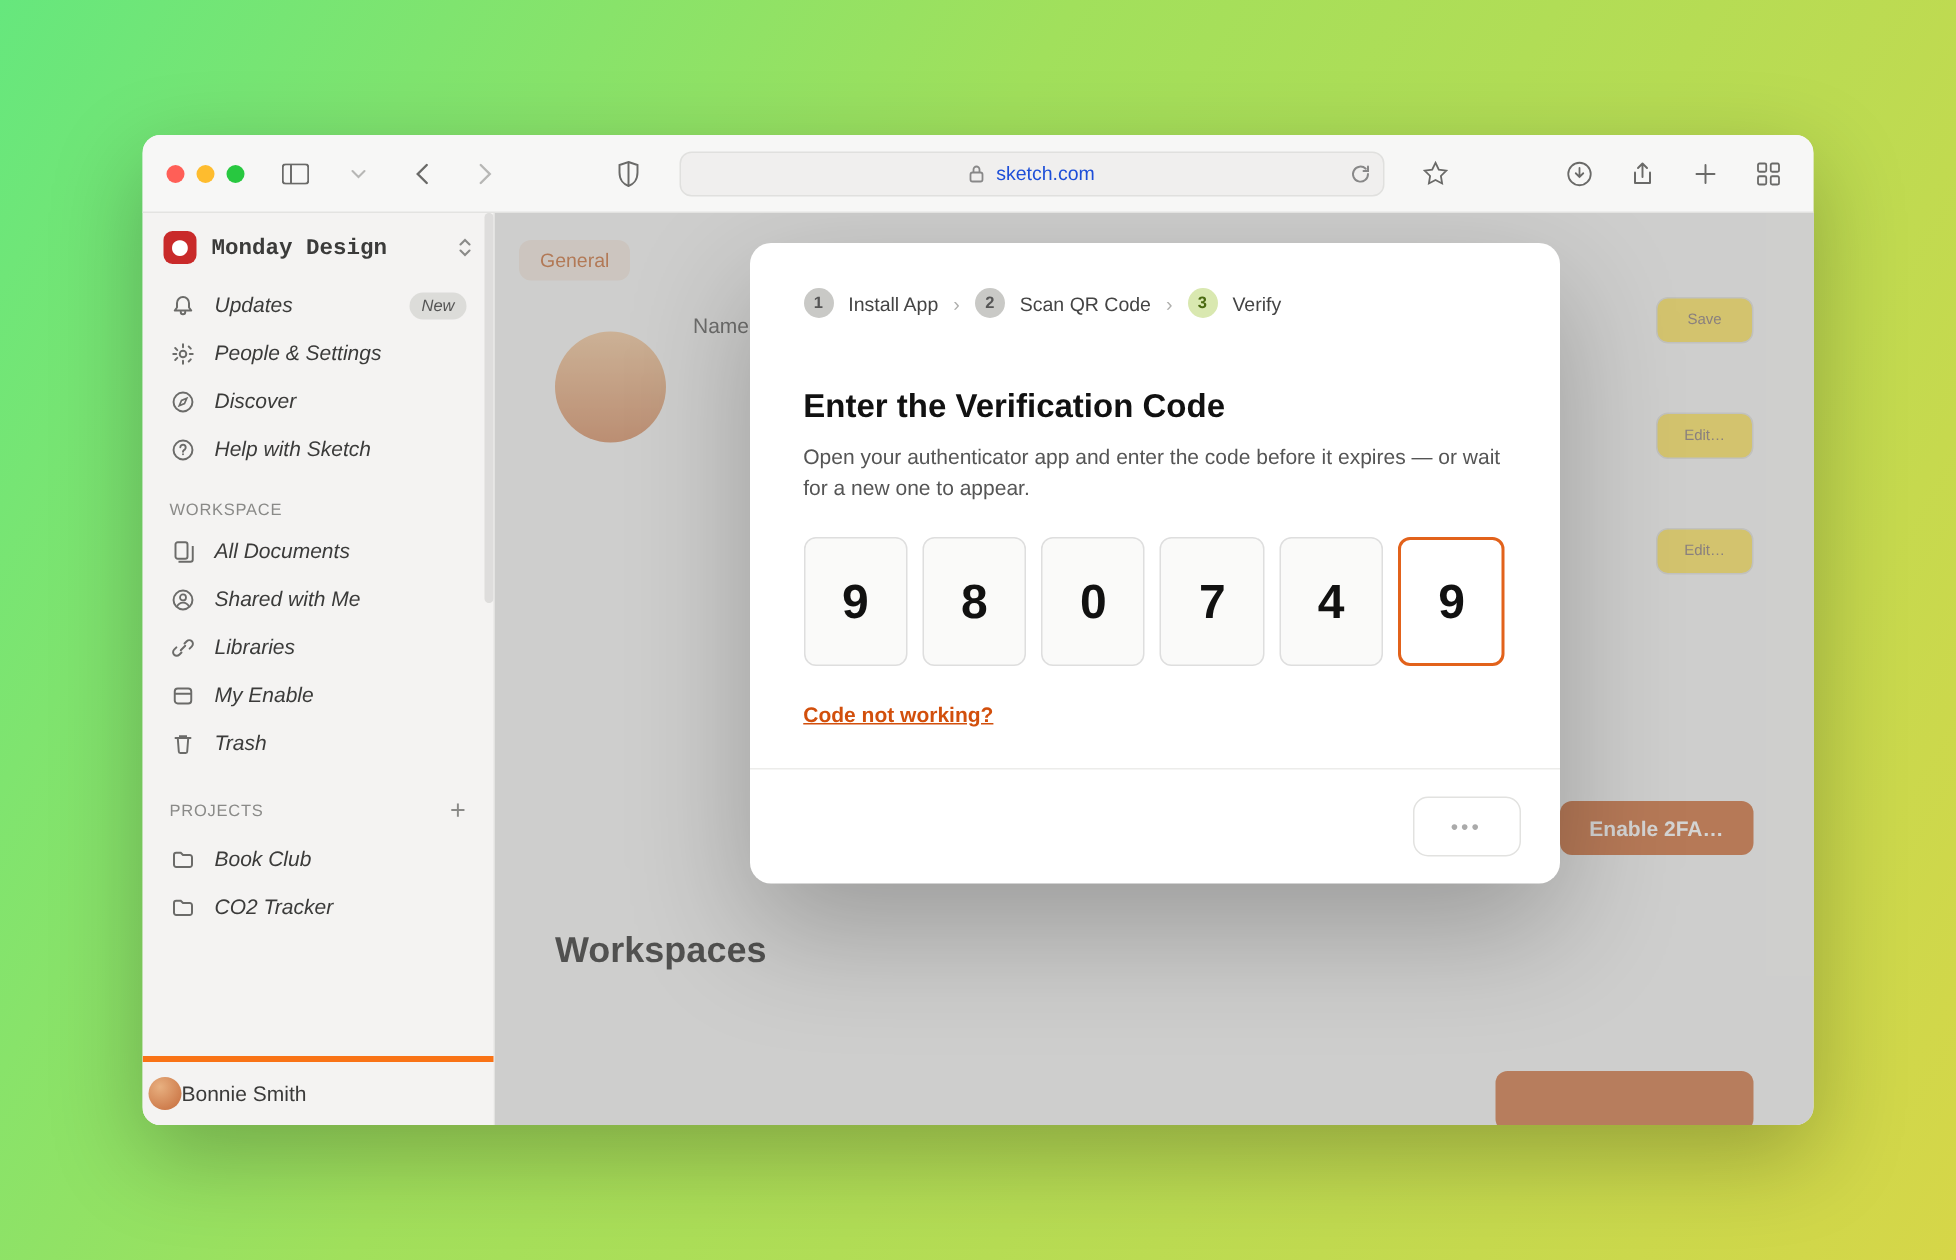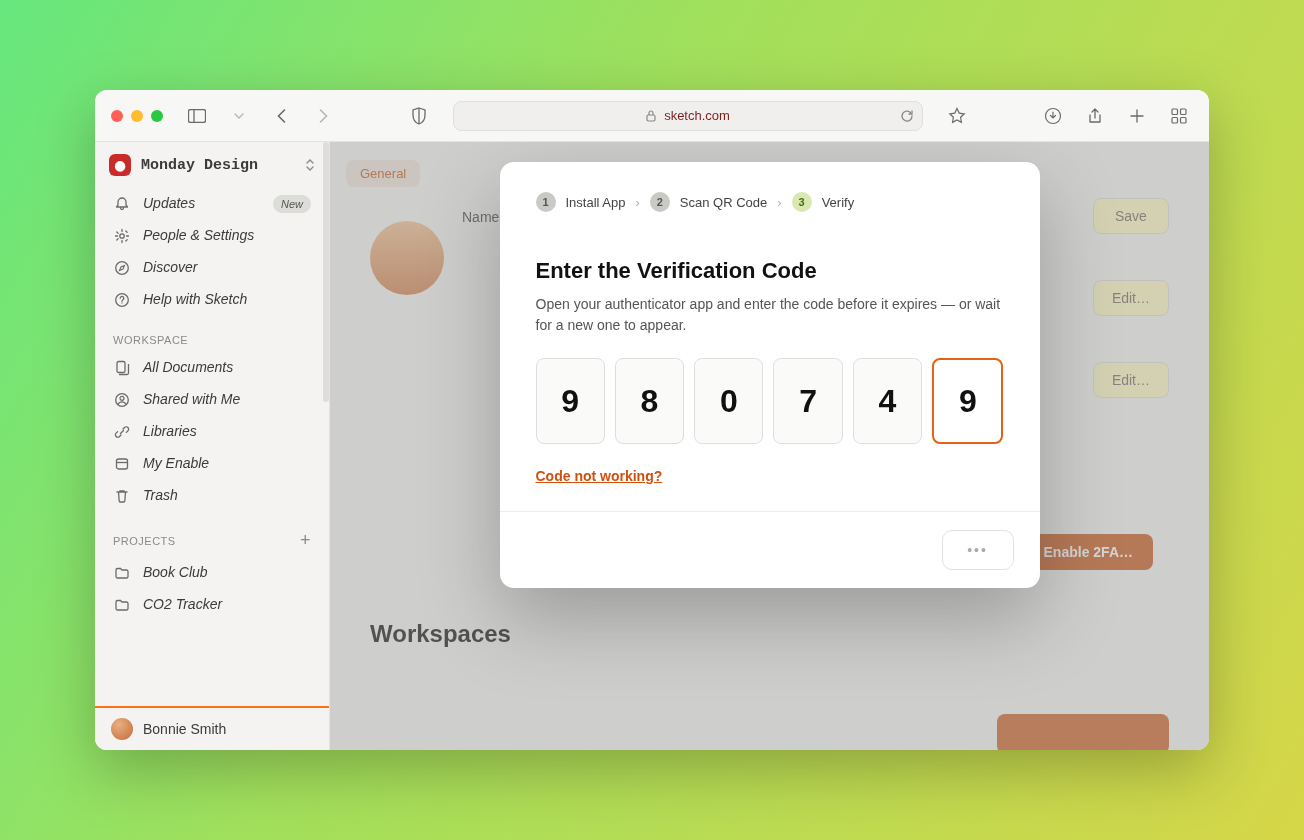--- a/index.html
+++ b/index.html
@@ -22,47 +22,47 @@
   gap: 14px; background: #f7f7f6; border-bottom: 1px solid #e3e3e1;
 }
 .traffic { display: flex; gap: 8px; margin-right: 6px; }
 .traffic span { width: 12px; height: 12px; border-radius: 50%; }
 .tl-close{background:#ff5f57}.tl-min{background:#febc2e}.tl-max{background:#28c840}
 .tb-btn { width: 28px; height: 28px; display:flex; align-items:center; justify-content:center; color:#6a6a68; cursor:pointer; border-radius:6px; }
 .pale { opacity: .45; }
 .addr {
   flex: 1; height: 30px; background:#f0efee; border:1px solid #e0e0de; border-radius: 8px;
   display: flex; align-items: center; justify-content: center; gap:8px;
-  font-size: 13px; color:#7f1d1d; position:relative; max-width: 470px; margin: 0 auto;
+  font-size: 13px; color:#1d4ed8; position:relative; max-width: 470px; margin: 0 auto;
 }
 .addr .reload{ position:absolute; right:8px; }
 .body { flex:1; display:flex; position:relative; overflow:hidden; }
 .sidebar { width: 235px; background:#f4f3f2; border-right:1px solid #e3e3e1; display:flex; flex-direction:column; font-size:14px; color:#3b3b3a; position:relative; }
 .ws-select { display:flex; align-items:center; gap:10px; padding: 12px 14px; }
 .ws-logo{ width:22px; height:22px; border-radius:6px; background:#c92a2a; display:flex;align-items:center;justify-content:center;color:#fff;font-size:10px;font-weight:700;}
 .ws-select .name{ font-weight:600; font-size:15px;font-family:Liberation Mono, monospace;}
 .ws-select .sel{ margin-left:auto; color:#8a8a88;}
 .sb-item{ display:flex; align-items:flex-start; gap:12px; padding:7px 18px; cursor:pointer; color:#3b3b3a;font-style:italic;}
 .sb-item .ico{ width:18px; height:18px; color:#6b6b69; display:flex; align-items:center; justify-content:center; }
 .sb-item .badge{ margin-left:auto; font-size:11px; background:#dcdcd9; color:#555; padding:3px 8px; border-radius:10px;}
 .sb-head{ font-size:11px; letter-spacing:.5px; color:#8a8a88; padding: 18px 18px 6px; display:flex; align-items:center;}
 .sb-head .plus{ margin-left:auto; color:#8a8a88; font-size:18px; font-weight:300;}
-.sb-user{ margin-top:auto; display:flex; align-items:center; gap:10px; padding:10px 16px; border-top:2px solid #f97316; background:#f4f3f2;}
+.sb-user{ margin-top:auto; display:flex; align-items:center; padding:10px 4px; border-top:4px solid #f97316; background:#f4f3f2;}
 .avatar-s{ width:22px;height:22px;border-radius:50%; background:radial-gradient(circle at 35% 30%, #e8b080, #c56a3a); }
 .scroll-hint{ position:absolute; top:0; right:0; width:6px; height:260px; background:#c7c7c5; border-radius:3px; opacity:.5; }
 .sb-scroll{ position:relative; flex:1; overflow:hidden; }
 
 .main{ flex:1; position:relative; background:#f5f5f4; overflow:auto; }
 .main::-webkit-scrollbar{width:10px}.main::-webkit-scrollbar-thumb{background:#c7c7c5;border-radius:5px}
 .chip{ display:inline-block; background:#f0e4db; color:#c15a1c; font-size:13px; padding:6px 14px; border-radius:8px; margin:18px 16px 10px; font-weight:500;}
 .content{ padding: 0 40px 40px; color:#3b3b3a; }
 .avatar-lg{ width:74px;height:74px;border-radius:50%; background:linear-gradient(#f0c090,#d28050); margin-top:12px;}
 .row{ display:flex; align-items:center; gap:18px; margin: 12px 0;}
 .field-label{ font-size:14px; color:#444;}
-.btn-ol{ padding:9px 18px; border:1px solid #dcdcd9; border-radius:8px; background:#fef9c3; color:#766; font-size:14px; cursor:pointer; }
+.btn-ol{ padding:9px 18px; border:1px solid #dcdcd9; border-radius:8px; background:#fde047; color:#766; font-size:10px; cursor:pointer; }
 .btn-primary{ padding:10px 20px; border:none; border-radius:8px; background:#c85a1e; color:#fff; font-weight:600; font-size:14px; cursor:pointer;}
 .h2{ font-size:24px; font-weight:700; margin-top:32px; color:#111;}
 
 .overlay{ position:absolute; inset:0; background: rgba(160,160,158,.45); display:flex; align-items:flex-start; justify-content:center; padding-top:20px;}
 .modal{ width:540px; background:#fff; border-radius:14px; box-shadow:0 30px 80px rgba(0,0,0,.25); overflow:hidden;}
 .modal-body{ padding: 30px 36px 26px; }
 .steps{ display:flex; align-items:center; gap:10px; font-size:13px; color:#444; margin-bottom:22px;}
 .step-num{ width:20px;height:20px;border-radius:10px; background:#c9c9c6; color:#555; display:flex;align-items:center;justify-content:center; font-size:11px; font-weight:600;}
 .step-num.active{ background:#d9e8b0; color:#4a6a10;}
 .chev{ color:#b0b0ae; }
@@ -292,21 +292,21 @@
           <div style="flex:1">
             <div class="field-label">Name</div>
           </div>
         </div>
         <div class="side-actions">
           <button class="btn-ol">Save</button>
           <button class="btn-ol">Edit…</button>
           <button class="btn-ol">Edit…</button>
         </div>
         <div style="height:240px"></div>
-        <button class="btn-primary" style="position:absolute; right:56px; top:392px;">Enable 2FA…</button>
+        <button class="btn-primary" style="position:absolute; right:40px; top:392px;">Enable 2FA…</button>
         <div class="h2" style="margin-top:73px;">Workspaces</div>
 
         <div style="position:absolute; right:40px; bottom:-4px;"><button class="btn-primary" style="opacity:.95; width:172px; height:40px;"></button></div>
       </div>
 
       <div class="overlay">
         <div class="modal">
           <div class="modal-body">
             <div class="steps">
               <span class="step-num">1</span>

